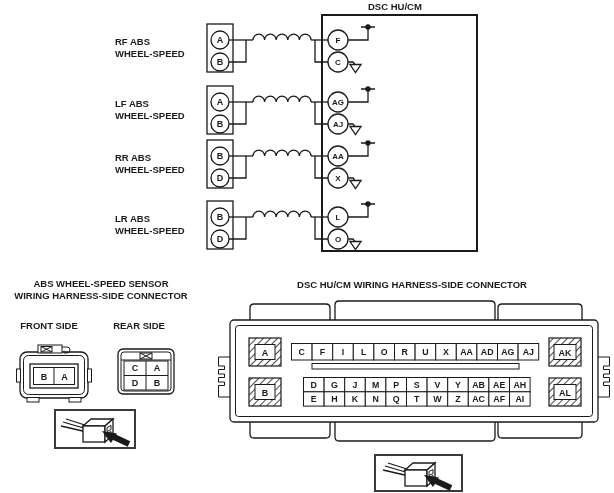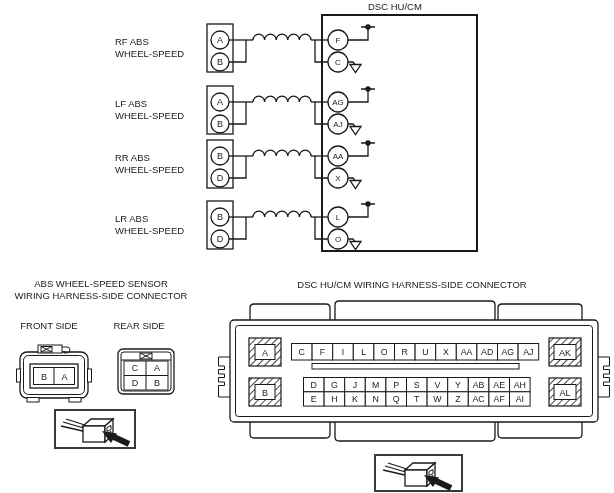--- a/index.html
+++ b/index.html
@@ -1,16 +1,16 @@
 <!DOCTYPE html>
 <html><head>
 <meta charset="utf-8">
 <style>
   html,body{margin:0;padding:0;background:#ffffff;}
-  .canvas{position:relative;width:614px;height:493px;background:#ffffff;overflow:hidden;}
+  .canvas{position:relative;width:614px;height:493px;background:#ffffff;overflow:hidden;font-weight:bold;}
   svg{display:block;}
   text{font-family:"Liberation Sans", sans-serif;fill:#1a1a1a;}
   .lbl{font-size:9.5px;}
   .ttl{font-size:9.5px;}
   .ctr{text-anchor:middle;}
   .pin{font-size:9px;text-anchor:middle;}
   .dscpin{font-size:8px;text-anchor:middle;}
   .pin-letter{font-size:8.8px;text-anchor:middle;}
   .ln{stroke:#1a1a1a;stroke-width:1.3;fill:none;}
   .thin{stroke:#1a1a1a;stroke-width:1;fill:none;}

